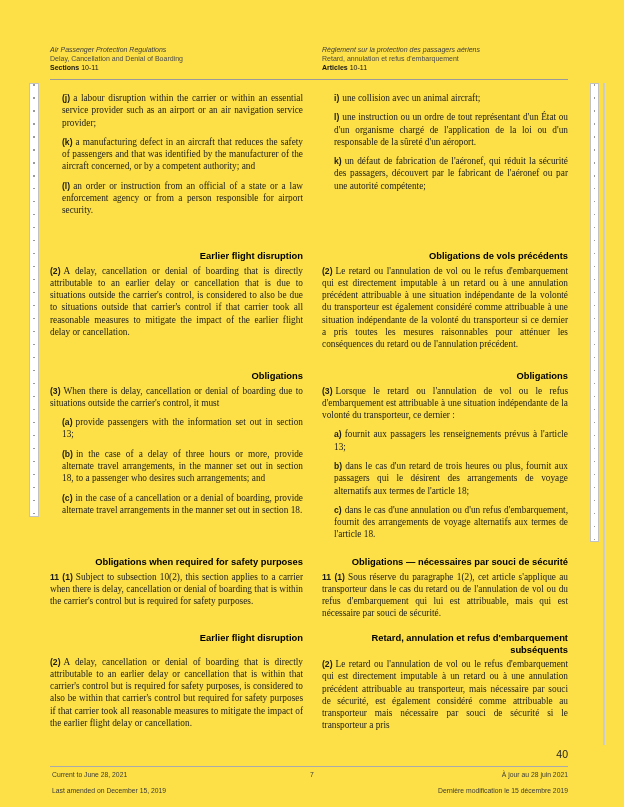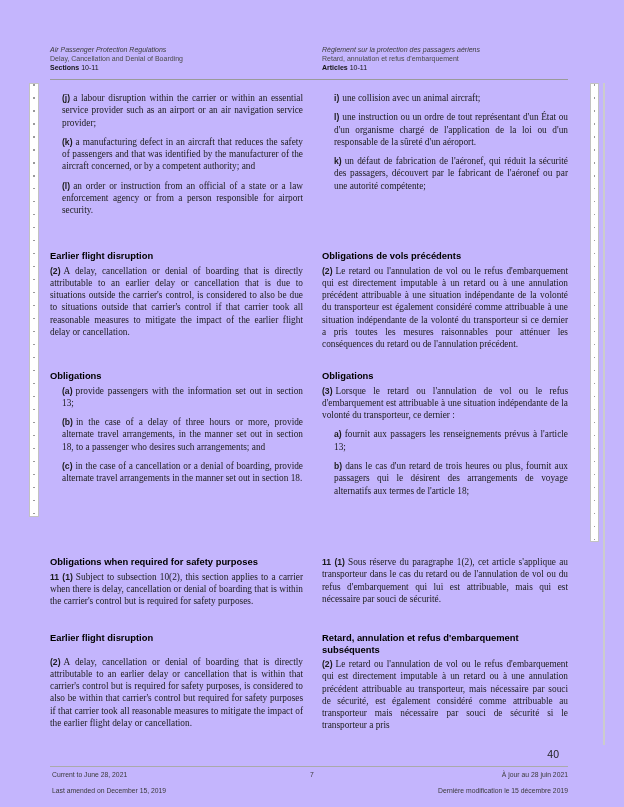--- a/index.html
+++ b/index.html
@@ -1,54 +1,54 @@
 <!DOCTYPE html>
 <html><head>
 <meta charset="utf-8">
 <style>
   html,body{margin:0;padding:0;}
   body{
     width:624px;height:807px;position:relative;background:#ffffff;
     font-family:"Liberation Serif", serif;color:#1c1c1c;overflow:hidden;
   }
-  .page{position:absolute;inset:0;background:#c4b5fd;}
+  .page{position:absolute;inset:0;background:#fde047;}
   
   .runhead{position:absolute;top:45px;font-family:"Liberation Sans",sans-serif;
     font-size:7px;line-height:9px;color:#4a4a4a;}
   .runhead .t1{font-style:italic;color:#3c3c3c;}
   .runhead .t3{color:#161616;}
   .runhead .lbl{font-weight:bold;}
   .rh-en{left:50px;width:253px;}
   .rh-fr{left:322px;width:246px;}
   .head-rule{position:absolute;left:50px;top:79px;width:518px;height:1px;background:#9a9a9a;}
   
   .grp{position:absolute;left:0;width:624px;display:block;}
   .colL{position:absolute;left:50px;width:253px;}
   .colR{position:absolute;left:322px;width:246px;}
   .para,.item{
     font-size:9.3px;line-height:12.3px;text-align:justify;margin:0 0 7px 0;
   }
   .item{margin-left:12px;}
   .marker{font-family:"Liberation Sans",sans-serif;font-weight:bold;font-size:8.6px;margin-right:3px;}
   .h{
     font-family:"Liberation Sans",sans-serif;font-weight:bold;font-size:9.4px;
-    line-height:11.5px;color:#000;margin:0 0 3px 0;text-align:left;
+    line-height:11.5px;color:#000;margin:0 0 3px 0;text-align:right;
   }
   .h.gap-below{margin-bottom:12px;}
   
   .bracket{position:absolute;border:1px solid #c2c2c2;background:#fff;}
   .bracket .dots{
     width:1.5px;height:100%;margin:0 auto;
     background:repeating-linear-gradient(to bottom,#999 0 1.5px,transparent 1.5px 13px);
   }
   .bracket-left{left:29px;top:83px;width:8px;height:432px;}
   .bracket-right{left:590px;top:83px;width:7px;height:457px;}
   .edge-line{position:absolute;left:603px;top:83px;width:1.5px;height:662px;background:#cccccc;}
   
-  .foot-page-right{position:absolute;right:65px;top:748px;font-family:"Liberation Sans",sans-serif;
+  .foot-page-right{position:absolute;right:56px;top:748px;font-family:"Liberation Sans",sans-serif;
     font-size:10.5px;color:#222;}
   .foot-rule{position:absolute;left:50px;top:766px;width:518px;height:1px;background:#aaaaaa;}
   .foot{position:absolute;font-family:"Liberation Sans",sans-serif;font-size:6.8px;color:#3a3a3a;}
   .foot-l1{left:52px;top:771px;}
   .foot-l2{left:52px;top:787px;}
   .foot-c{left:0;top:771px;width:624px;text-align:center;}
   .foot-r1{right:56px;top:771px;text-align:right;}
   .foot-r2{right:56px;top:787px;text-align:right;}
 </style>
 </head>
@@ -96,38 +96,41 @@
     </div>
     <div class="colR">
       <h3 class="h">Obligations de vols précédents</h3>
       <p class="para"><span class="marker">(2)</span><span>Le retard ou l'annulation de vol ou le refus d'embarquement qui est directement imputable à un retard ou à une annulation précédent attribuable à une situation indépendante de la volonté du transporteur est également considéré comme attribuable à une situation indépendante de la volonté du transporteur si ce dernier a pris toutes les mesures raisonnables pour atténuer les conséquences du retard ou de l'annulation précédent.</span></p>
     </div>
   </div>
 
   <div class="grp" style="top:370px;">
     <div class="colL">
       <h3 class="h">Obligations</h3>
+      <p class="para"><span class="marker">(3)</span><span>When there is delay, cancellation or denial of boarding due to situations outside the carrier's control, it must</span></p>
       <p class="item"><span class="marker">(a)</span><span>provide passengers with the information set out in section 13;</span></p>
       <p class="item"><span class="marker">(b)</span><span>in the case of a delay of three hours or more, provide alternate travel arrangements, in the manner set out in section 18, to a passenger who desires such arrangements; and</span></p>
       <p class="item"><span class="marker">(c)</span><span>in the case of a cancellation or a denial of boarding, provide alternate travel arrangements in the manner set out in section 18.</span></p>
     </div>
     <div class="colR">
       <h3 class="h">Obligations</h3>
       <p class="para"><span class="marker">(3)</span><span>Lorsque le retard ou l'annulation de vol ou le refus d'embarquement est attribuable à une situation indépendante de la volonté du transporteur, ce dernier :</span></p>
       <p class="item"><span class="marker">a)</span><span>fournit aux passagers les renseignements prévus à l'article 13;</span></p>
       <p class="item"><span class="marker">b)</span><span>dans le cas d'un retard de trois heures ou plus, fournit aux passagers qui le désirent des arrangements de voyage alternatifs aux termes de l'article 18;</span></p>
+      <p class="item"><span class="marker">c)</span><span>dans le cas d'une annulation ou d'un refus d'embarquement, fournit des arrangements de voyage alternatifs aux termes de l'article 18.</span></p>
     </div>
   </div>
 
   <div class="grp" style="top:556px;">
     <div class="colL">
       <h3 class="h">Obligations when required for safety purposes</h3>
       <p class="para"><span class="marker">11 (1)</span><span>Subject to subsection 10(2), this section applies to a carrier when there is delay, cancellation or denial of boarding that is within the carrier's control but is required for safety purposes.</span></p>
     </div>
     <div class="colR">
+      <h3 class="h">Obligations — nécessaires par souci de sécurité</h3>
       <p class="para"><span class="marker">11 (1)</span><span>Sous réserve du paragraphe 1(2), cet article s'applique au transporteur dans le cas du retard ou de l'annulation de vol ou du refus d'embarquement qui lui est attribuable, mais qui est nécessaire par souci de sécurité.</span></p>
     </div>
   </div>
 
   <div class="grp" style="top:632px;">
     <div class="colL">
       <h3 class="h gap-below">Earlier flight disruption</h3>
       <p class="para"><span class="marker">(2)</span><span>A delay, cancellation or denial of boarding that is directly attributable to an earlier delay or cancellation that is within that carrier's control but is required for safety purposes, is considered to also be within that carrier's control but required for safety purposes if that carrier took all reasonable measures to mitigate the impact of the earlier flight delay or cancellation.</span></p>
     </div>
     <div class="colR">

